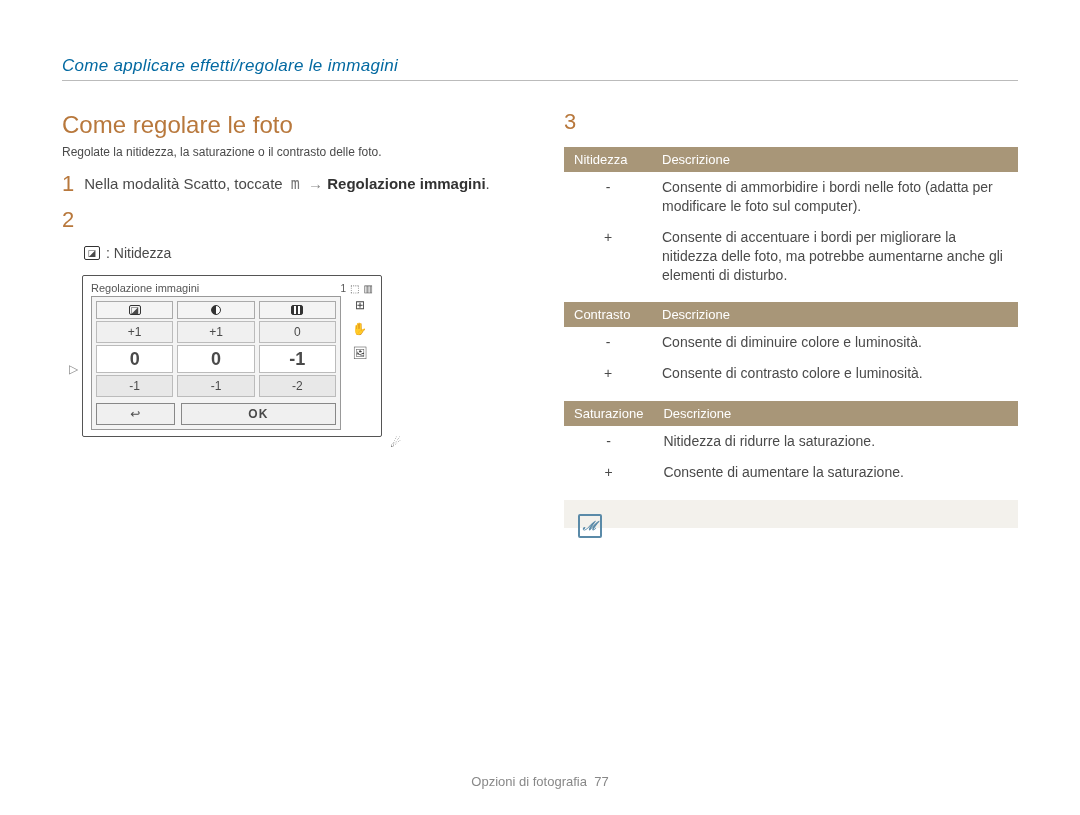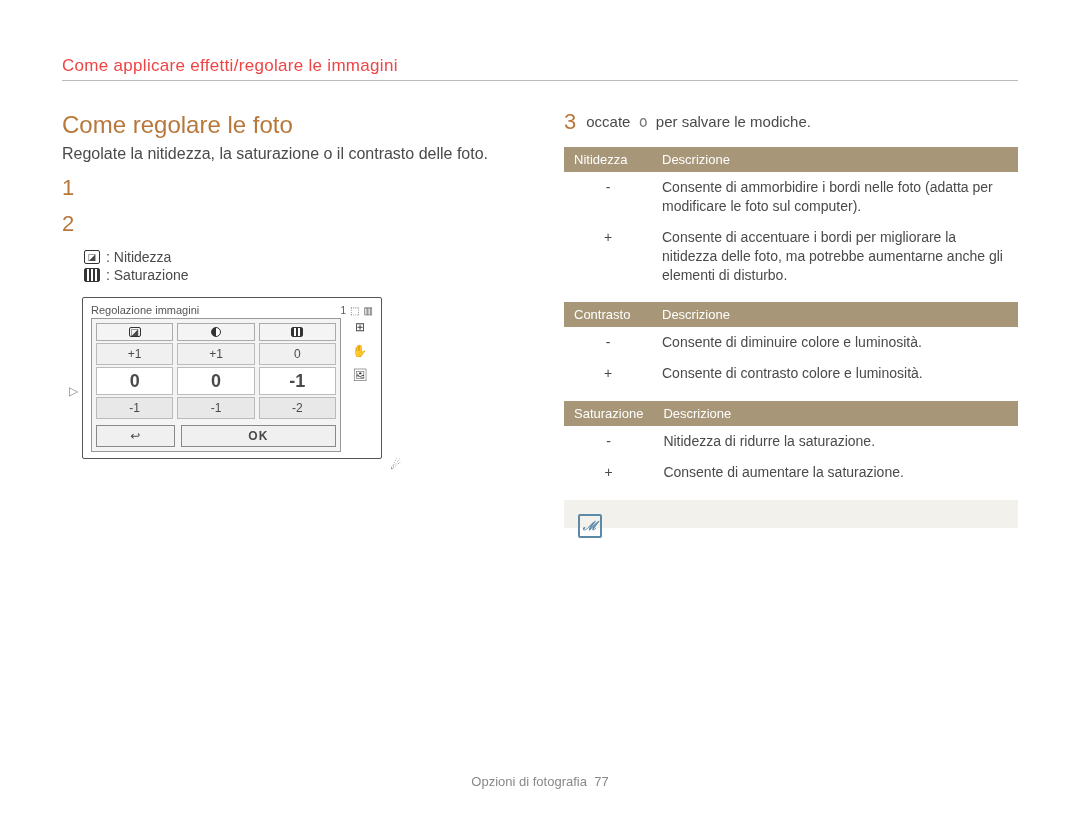--- a/index.html
+++ b/index.html
@@ -18,36 +18,37 @@
     font-family: Arial, Helvetica, sans-serif;
     color:var(--text);
     font-size:14px;
     position:relative;
   }
   .page {
     padding:56px 62px 30px 62px;
     display:flex; flex-direction:column; height:100%;
   }
   .breadcrumb {
-    color:#ef4444; font-size:17px; letter-spacing:0.3px;
+    color:#0369a1; font-size:17px; letter-spacing:0.3px;
     padding-bottom:4px;
     border-bottom:1px solid #bbb;
     font-weight:300;
+    font-style:italic;
   }
   .columns {
     display:flex; gap:48px; margin-top:30px;
     align-items:flex-start;
   }
   .col { flex:1; }
   h1.title {
     margin:0 0 6px 0;
     color:var(--heading);
     font-weight:400; font-size:24px;
   }
-  .intro { margin:0 0 14px 0; font-size:16px; }
+  .intro { margin:0 0 14px 0; font-size:12px; }
   ol.steps { list-style:none; padding:0; margin:0; }
   ol.steps > li { display:flex; gap:10px; margin-bottom:14px; }
   .stepnum { color:var(--heading); font-size:22px; line-height:22px; flex-shrink:0; font-weight:300;}
   .steptext { font-size:15px; line-height:1.4; }
   .steptext .arrow { color:#888; }
   .steptext .bold { font-weight:600; color:#333; }
   .iconlist { margin:8px 0 14px 22px; padding:0; list-style:none; font-size:14px; }
   .iconlist li { display:flex; align-items:center; gap:6px; margin-bottom:2px; }
   .iconglyph {
     display:inline-flex; align-items:center; justify-content:center;
@@ -122,35 +123,37 @@
 
   <div class="columns">
 
     <div class="col">
       <h1 class="title">Come regolare le foto</h1>
       <p class="intro">Regolate la nitidezza, la saturazione o il contrasto delle foto.</p>
 
       <ol class="steps">
         <li>
           <span class="stepnum">1</span>
+          <span class="steptext">
+            <span>Nella modalità Scatto, toccate</span>
+            <span class="inline-icon">m</span>
+            <span class="arrow">→</span>
+            <span class="bold">Regolazione immagini</span><span>.</span>
+          </span>
         </li>
 
         <li>
           <span class="stepnum">2</span>
         </li>
       </ol>
 
       <ul class="iconlist">
         <li>
           <span class="iconglyph">◪</span>
           <span>: <span>Nitidezza</span></span>
-        </li>
-        <li>
-          <span class="iconglyph sat"></span>
-          <span>: <span>Saturazione</span></span>
         </li>
       </ul>
 
       <div class="device">
         <span class="dev-tri">▷</span>
         <div class="dev-header">
           <span class="title">Regolazione immagini</span>
           <span class="status">
             <span class="statglyph">1</span>
             <span class="statglyph">⬚</span>
@@ -197,25 +200,20 @@
           </div>
         </div>
         <span class="dev-corner">☄</span>
       </div>
     </div>
 
     <div class="col">
       <ol class="steps" style="margin-bottom:10px;">
         <li>
           <span class="stepnum">3</span>
-          <span class="steptext">
-            <span>occate</span>
-            <span class="inline-icon">o</span>
-            <span>per salvare le modiche.</span>
-          </span>
         </li>
       </ol>
 
       <table class="desc">
         <tbody>
             <tr>
           <th>Nitidezza</th>
           <th>Descrizione</th>
         </tr>
         <tr>

